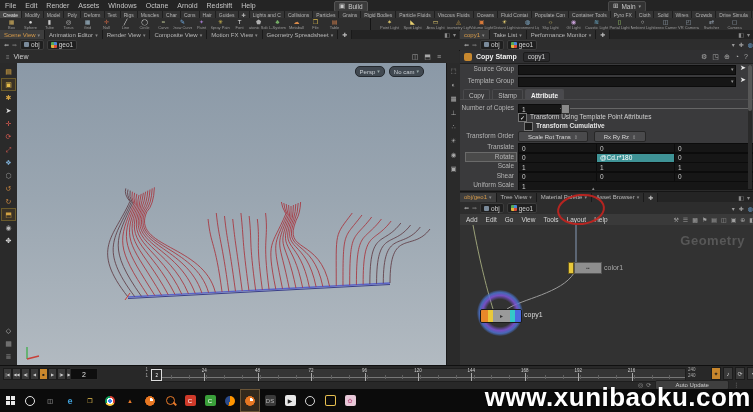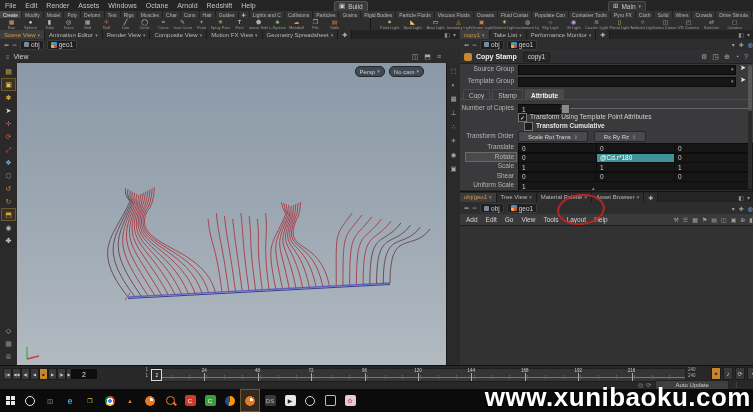--- a/index.html
+++ b/index.html
@@ -583,20 +583,42 @@
           <span class="ic">☰</span>
           <span class="ic">▩</span>
           <span class="ic">⚑</span>
           <span class="ic">▤</span>
           <span class="ic">◫</span>
           <span class="ic">▣</span>
           <span class="ic">⊕</span>
           <span class="ic">◧</span>
         </div>
       </div>
+    <div id="net-canvas" class="abs">
+      <svg id="net-svg" width="293" height="141" style="position:absolute;left:0;top:0">
+          <path d="M13,0 C20,38 28,68 33,84" stroke="#9aa078" fill="none" stroke-width="1"></path>
+          <line x1="116" y1="0" x2="116" y2="38" stroke="#7a8aa2" stroke-width="1.2"></line>
+          <path d="M114,48 C102,68 62,74 47,84" stroke="#9a9a9a" fill="none" stroke-width="1"></path>
+        </svg>
+      <div id="geo-label" class="abs">Geometry</div>
+      <div class="abs" style="left:17px;top:65px;width:46px;height:46px;border-radius:50%;background:radial-gradient(circle, rgba(0,0,0,0) 42%, rgba(128,84,220,0.85) 54%, rgba(76,118,214,0.8) 63%, rgba(0,0,0,0) 72%)"></div>
+      <div class="abs row" style="left:20px;top:84px;width:40px;height:12px;border:1px solid #1a1a1a;border-radius:2px;overflow:hidden">
+        <div style="width:7px;height:12px;background:#e8882a"></div>
+        <div style="width:5px;height:12px;background:#e8c83a"></div>
+        <div class="ic" style="flex:1;height:12px;background:#9a9a9a;color:#333;font-size:6px">▸</div>
+        <div style="width:5px;height:12px;background:#35c8c8"></div>
+        <div style="width:6px;height:12px;background:#4a6ae0"></div>
+      </div>
+      <div class="abs" style="left:64px;top:86px;font-size:7px;color:#dddddd">copy1</div>
+      <div class="abs row" style="left:108px;top:38px;height:10px">
+        <div style="width:4px;height:10px;background:#e8c83a;border:1px solid #6a5a1a"></div>
+        <div class="ic" style="width:26px;height:10px;background:#8e8e8e;border:1px solid #555;color:#444;font-size:5px">▪▪</div>
+      </div>
+      <div class="abs" style="left:144px;top:39px;font-size:7px;color:#a8a8a8">color1</div>
+    </div>
   </div>
 
   <div id="annotation" class="abs"></div>
 
   <div id="playbar" class="abs">
     <div id="pb-buttons" class="row abs" style="left:3px;top:2px;gap:0">
         <div class="pbtn">|◀</div>
         <div class="pbtn">◀◀</div>
         <div class="pbtn">◀|</div>
         <div class="pbtn">◀</div>

